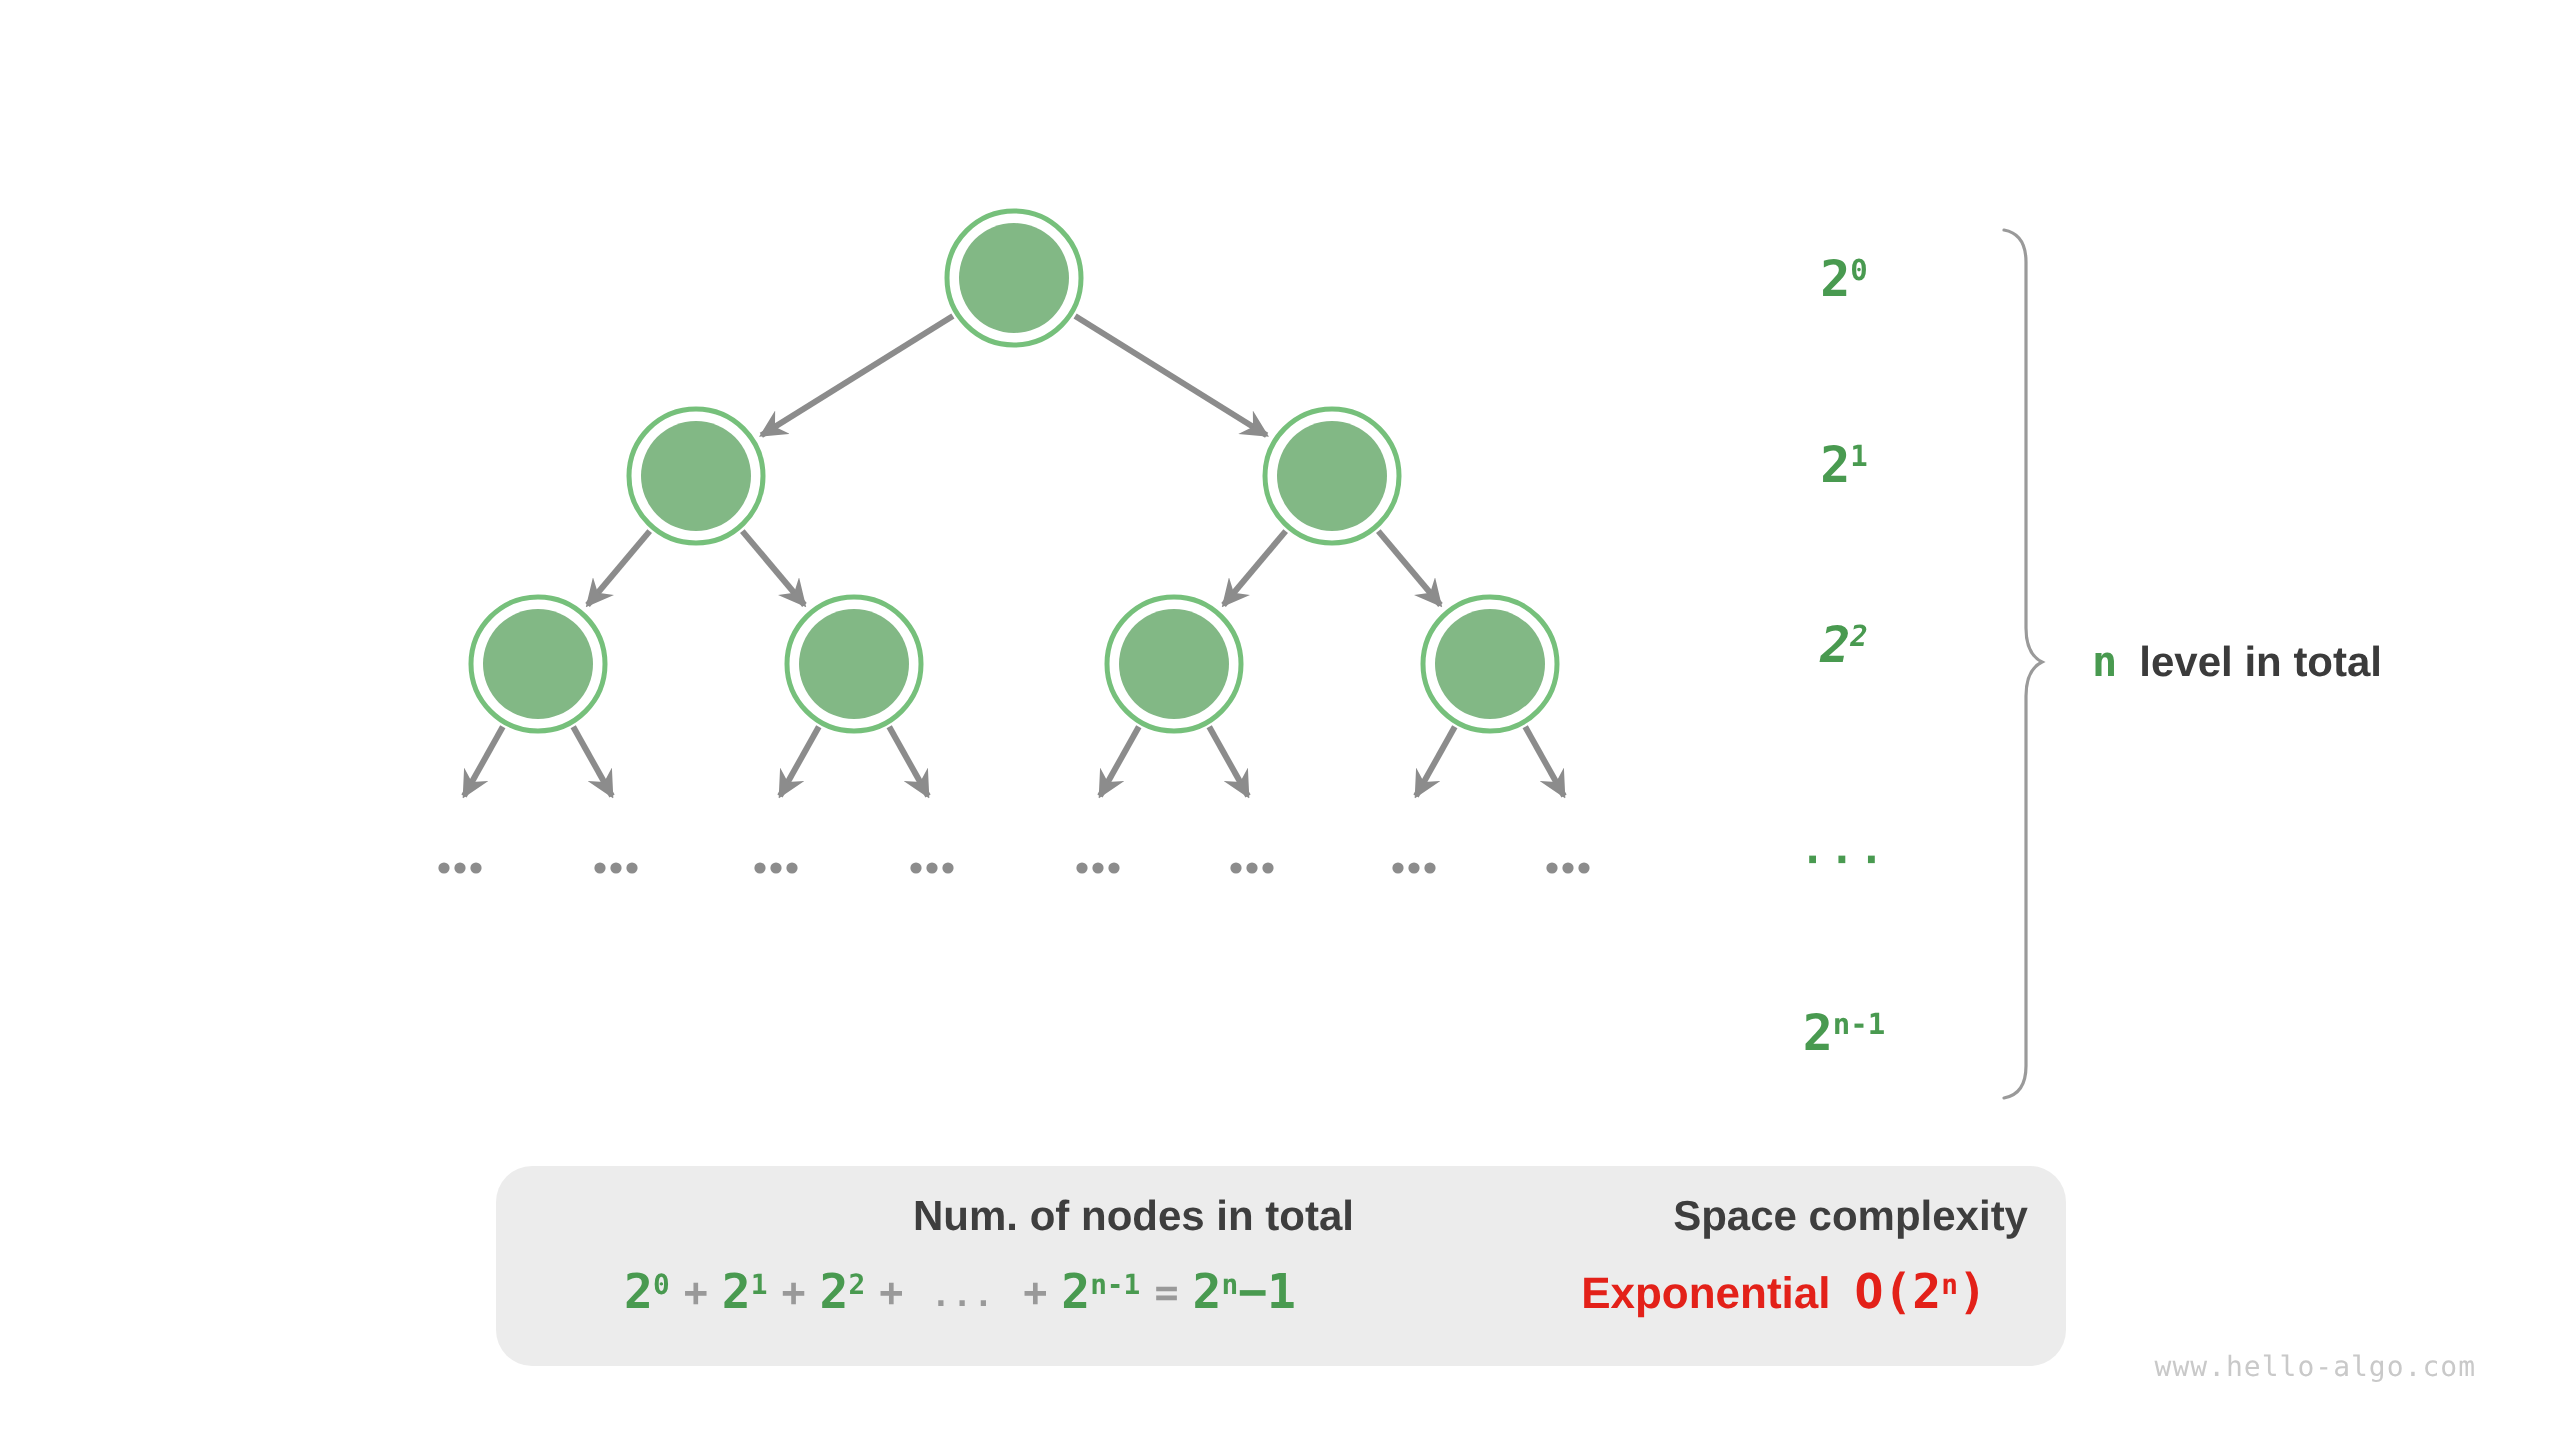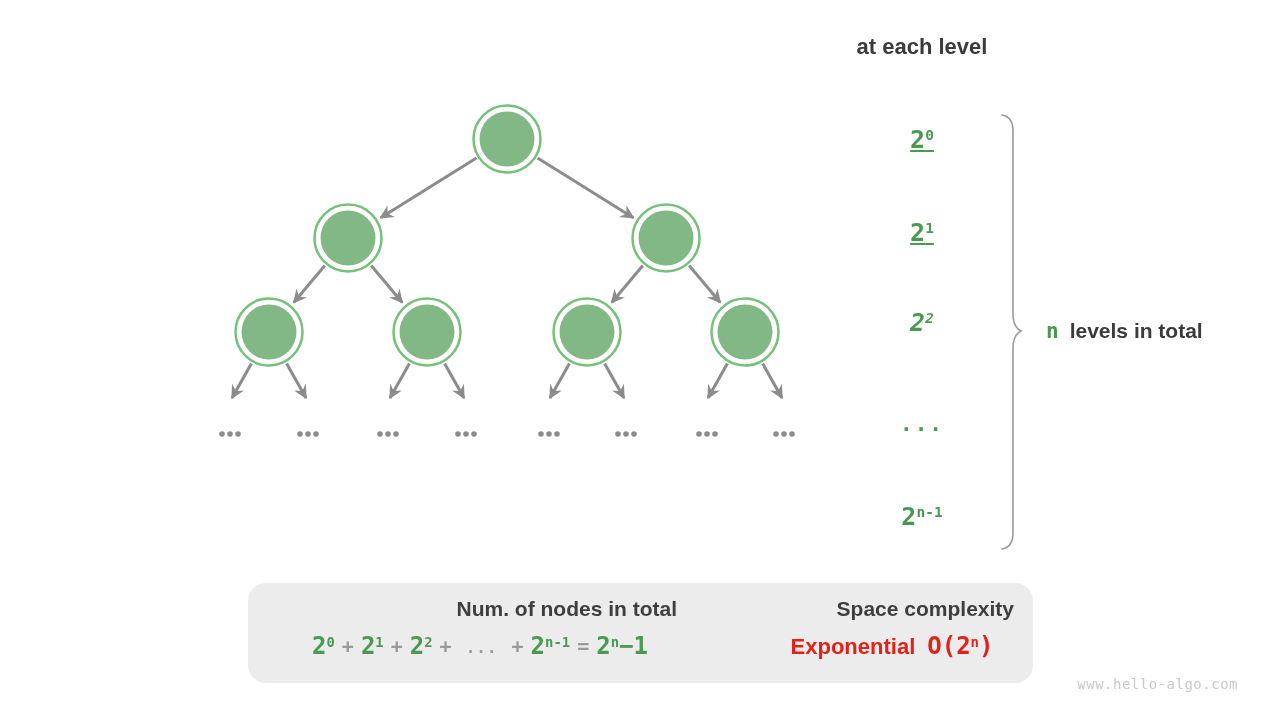--- a/index.html
+++ b/index.html
@@ -118,33 +118,32 @@
       <circle cx="715" cy="434" r="2.8" fill="#8c8c8c"></circle>
       <circle cx="776" cy="434" r="2.8" fill="#8c8c8c"></circle>
       <circle cx="784" cy="434" r="2.8" fill="#8c8c8c"></circle>
       <circle cx="792" cy="434" r="2.8" fill="#8c8c8c"></circle>
     </g>
   <path id="brace-path" fill="none" stroke-width="1.6" stroke-linecap="round" d="M 1002 115 Q 1013 117 1013 131 L 1013 314 Q 1013 327 1021 331 Q 1013 335 1013 348 L 1013 533 Q 1013 547 1002 549" stroke="#9a9a9a"></path>
   <polygon id="block-arrow" points="717,625 738,625 738,617 759,633 738,649 738,641 717,641" fill="#c5c5c5"></polygon>
 </svg>
 
 <div class="abs header">
-  <div>at each level</div>
 </div>
 
 <div>
-    <div class="lvl" style="top: 123px; text-decoration: underline;"><span class="pow"><span>2</span><span class="sup">0</span></span></div>
-    <div class="lvl" style="top: 216px; text-decoration: underline;"><span class="pow"><span>2</span><span class="sup">1</span></span></div>
+    <div class="lvl" style="top: 123px;"><span class="pow"><span>2</span><span class="sup">0</span></span></div>
+    <div class="lvl" style="top: 216px;"><span class="pow"><span>2</span><span class="sup">1</span></span></div>
     <div class="lvl" style="top: 306px; font-style: italic;"><span class="pow"><span>2</span><span class="sup">2</span></span></div>
     <div class="lvl lvl-dots" style="top: 413px;">···</div>
     <div class="lvl" style="top: 500px;"><span class="pow"><span>2</span><span class="sup">n-1</span></span></div>
   </div>
 
 <div class="abs brace-label">
-  <span class="n">n</span><span class="rest">levels in total</span>
+  <span class="n">n</span><span class="rest">level in total</span>
 </div>
 
 <div class="abs summary-box"></div>
 <div class="abs box-title title-left">Num. of nodes in total</div>
 <div class="abs formula"><span class="pow"><span>2</span><span class="sup">0</span></span><span class="op">+</span><span class="pow"><span>2</span><span class="sup">1</span></span><span class="op">+</span><span class="pow"><span>2</span><span class="sup">2</span></span><span class="op">+</span><span class="op fdots">...</span><span class="op">+</span><span class="pow"><span>2</span><span class="sup">n-1</span></span><span class="op">=</span><span class="pow"><span>2</span><span class="sup">n</span><span>−1</span></span></div>
 <div class="abs box-title title-right">Space complexity</div>
 <div class="abs complexity">
   <span class="word">Exponential</span><span class="pow" id="complexity-value">O(2<span class="sup">n</span>)</span>
 </div>
 

